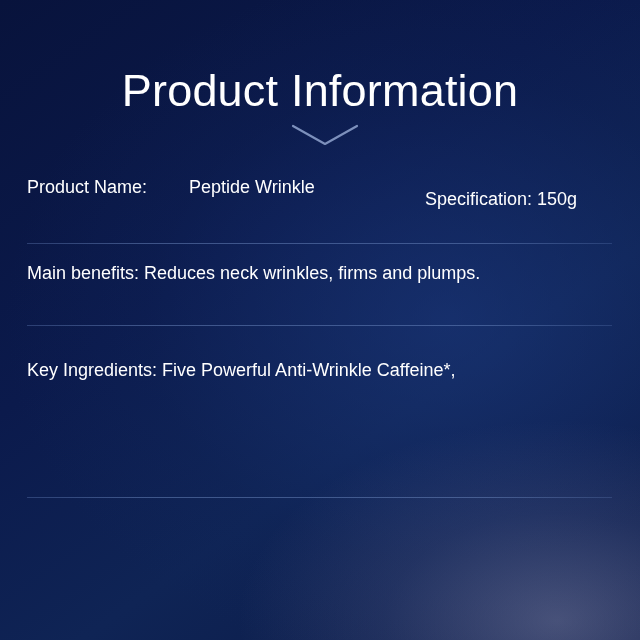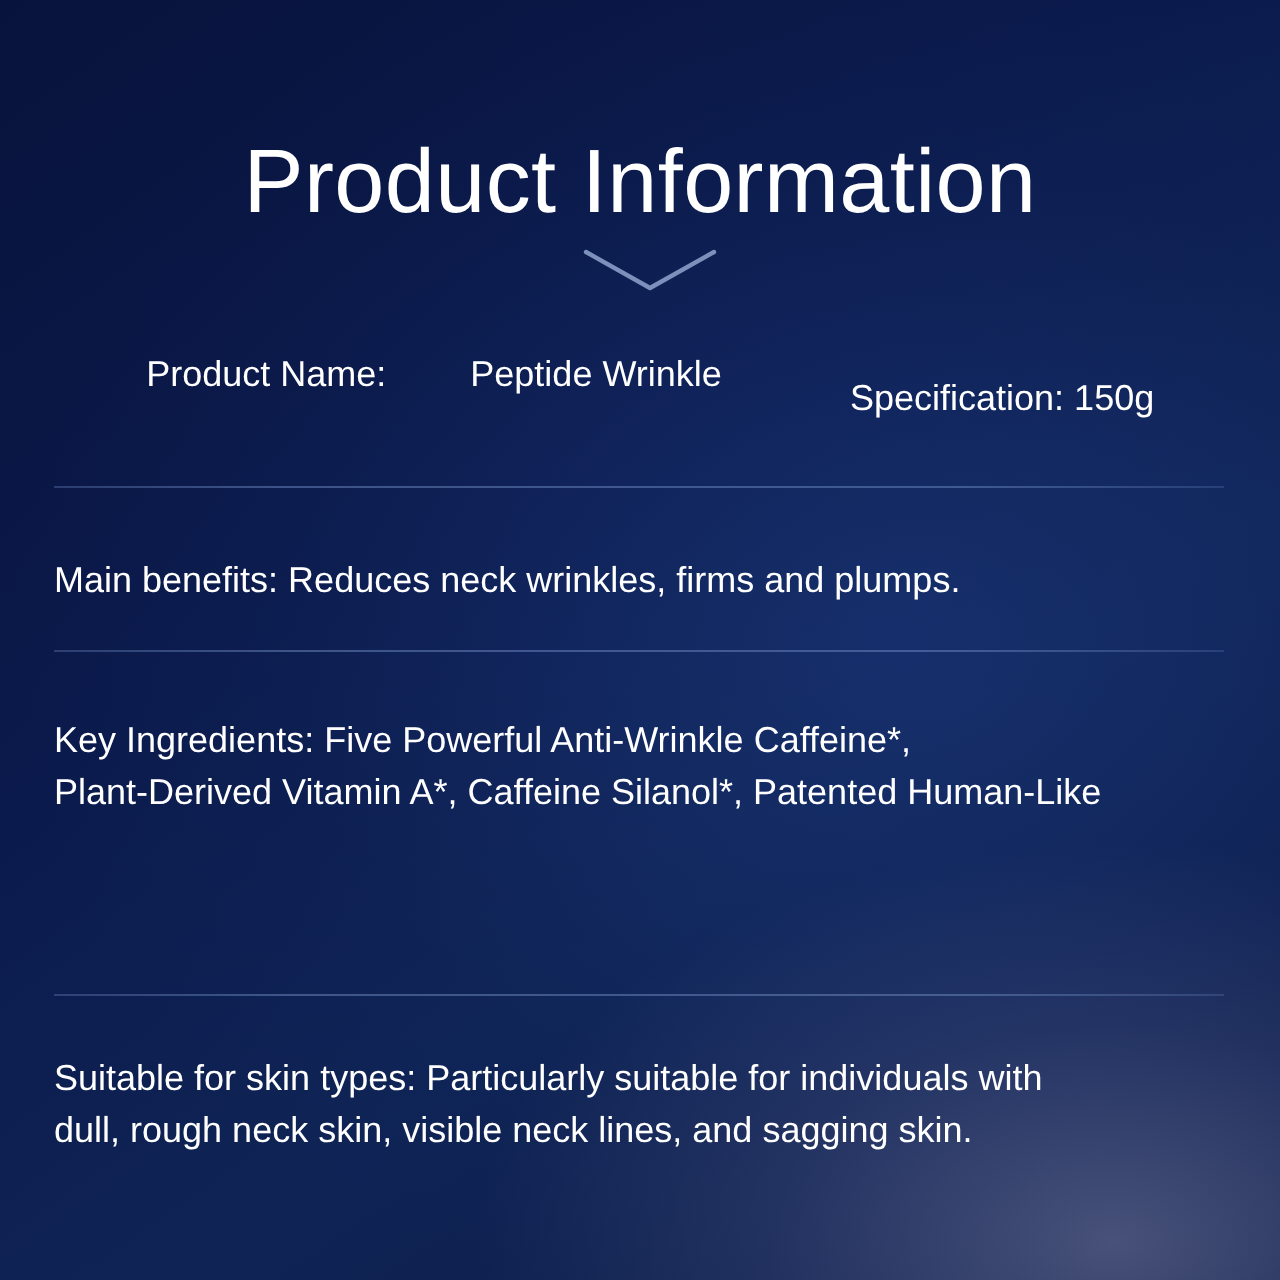--- a/index.html
+++ b/index.html
@@ -88,34 +88,33 @@
     font-weight: 400;
   }
 
   .product-block {
     left: 27px;
     top: 174px;
     width: 380px;
   }
   .product-name-line {
     display: block;
-    text-align: center;
   }
   .pn-gap { display: inline-block; width: 42px; }
 
   .spec-block {
     left: 425px;
     top: 186px;
     width: 200px;
     white-space: nowrap;
   }
 
   .benefits-block {
     left: 27px;
-    top: 277px;
+    top: 260px;
     width: 580px;
   }
 
   .ingredients-block {
     left: 27px;
     top: 357px;
     width: 570px;
   }
 
   .skin-block {
@@ -147,22 +146,17 @@
         <span>Product Name:</span><span class="pn-gap"></span><span>Peptide Wrinkle</span>
       </span>
     </div>
 
     <div class="row spec-block">Specification: 150g</div>
 
     <div class="row benefits-block">Main benefits: Reduces neck wrinkles, firms and plumps.</div>
 
     <div class="row ingredients-block">
       <div>Key Ingredients: Five Powerful Anti-Wrinkle Caffeine*,</div>
-      <div>Plant-Derived Vitamin A*, Caffeine Silanol*, Patented Human-Like</div>
     </div>
 
-    <div class="row skin-block">
-      <div>Suitable for skin types: Particularly suitable for individuals with</div>
-      <div>dull, rough neck skin, visible neck lines, and sagging skin.</div>
-    </div>
 
   </div>
 </div>
 
 </body></html>

